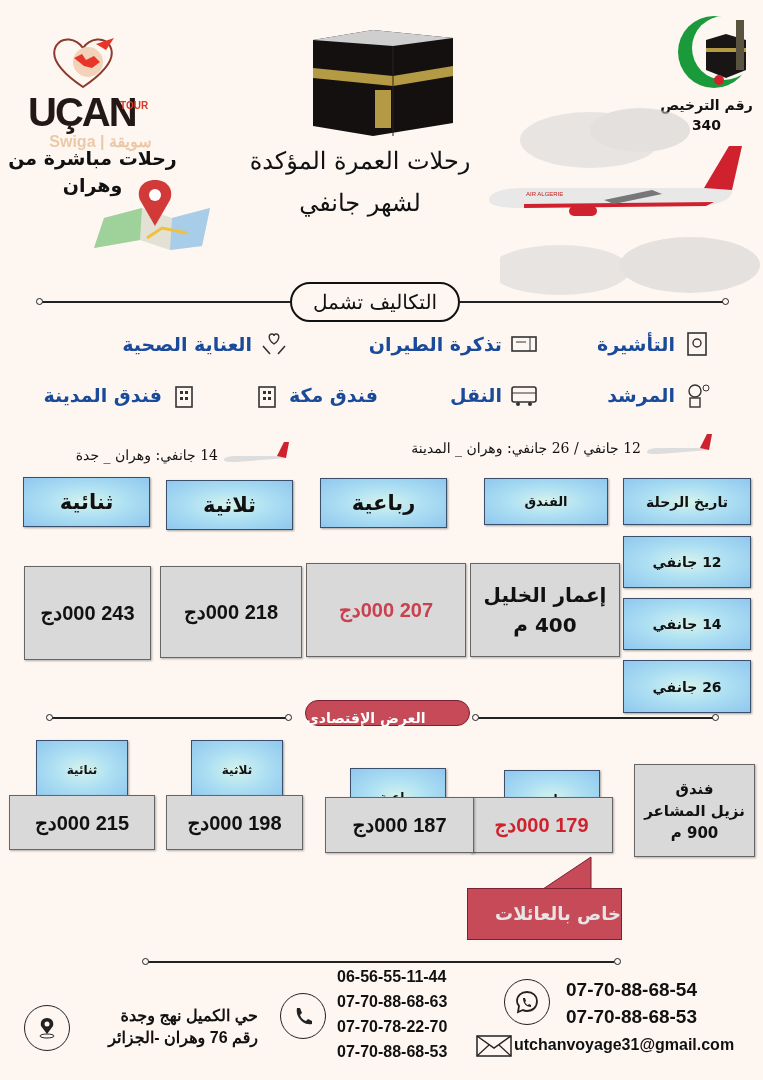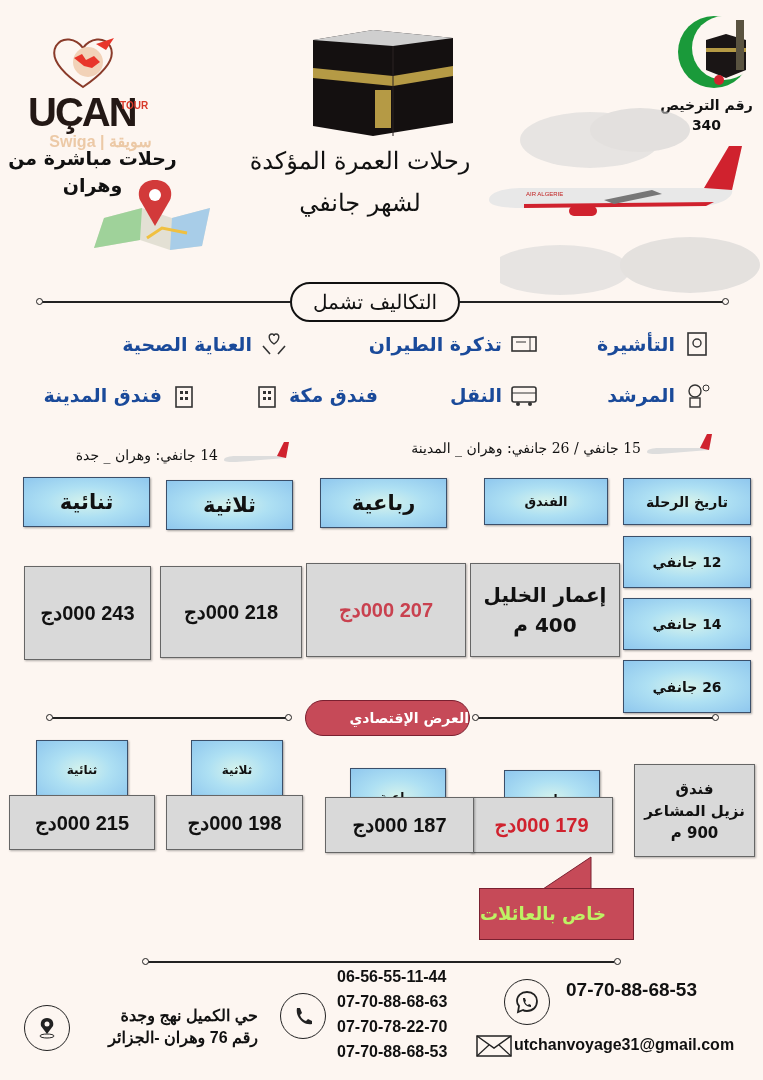--- a/index.html
+++ b/index.html
@@ -44,24 +44,24 @@
   .inc-item .lbl { color: #1a4a9a; font-weight: bold; font-size: 19px; }
   .inc-item .ico { width: 28px; height: 28px; display: inline-block; }
 
   
   .bluebox { position: absolute; border: 1.5px solid #3b4f6a; background: radial-gradient(ellipse at center, #d6f3ec 0%, #aee0f3 45%, #8fc7ee 100%); display: flex; align-items: center; justify-content: center; text-align: right; font-weight: bold; box-shadow: 1px 1px 2px rgba(0,0,0,.35); }
   .greybox { position: absolute; border: 1.5px solid #666; background: #d9d9d9; display: flex; align-items: center; justify-content: center; text-align: center; font-weight: bold; box-shadow: 1px 1px 2px rgba(0,0,0,.3); }
   .price { font-size: 20px; direction: rtl; font-family: "Liberation Sans", sans-serif; }
   .red { color: #c9414f; }
   .red2 { color: #d0222e; }
 
-  .econ-pill { left: 305px; top: 700px; width: 165px; height: 36px; background: #c64a58; border: 1.5px solid #7a2030; border-radius: 19px; color: #fff; font-weight: bold; font-size: 14px; text-align: right; line-height: 35px; }
+  .econ-pill { left: 305px; top: 700px; width: 165px; height: 26px; background: #c64a58; border: 1.5px solid #7a2030; border-radius: 19px; color: #fff; font-weight: bold; font-size: 14px; text-align: left; line-height: 35px; }
 
   .callout { left: 463px; top: 855px; width: 155px; height: 85px; }
-  .callout .body { position:absolute; left: 16px; top: 33px; width: 155px; height: 52px; background: #c64a58; border: 1px solid #7a2030; color: #bef264; font-size: 18px; font-weight: bold; text-align: left; line-height: 50px; }
+  .callout .body { position:absolute; left: 4px; top: 33px; width: 155px; height: 52px; background: #c64a58; border: 1px solid #7a2030; color: #e5e5e5; font-size: 18px; font-weight: bold; text-align: right; line-height: 50px; }
   .callout svg { position: absolute; left: 0; top: 0; }
 
   .contact { font-family: "Liberation Sans", sans-serif; font-weight: bold; font-size: 16px; color: #111; }
   .circle-ico { position: absolute; width: 46px; height: 46px; border: 1.5px solid #222; border-radius: 50%; display: flex; align-items: center; justify-content: center; }
 </style>
 </head>
 <body>
 
 <div class="abs logo">
   <svg class="heart" viewBox="0 0 70 60">
@@ -197,21 +197,21 @@
     </svg>
   <span class="lbl">فندق المدينة</span>
 </div>
 
 <div class="abs" style="left:645px;top:432px;">
   <svg width="70" height="28" viewBox="0 0 70 28">
       <path d="M2 20 C2 17 8 16 14 16 L55 16 L62 2 L67 2 L64 18 L14 22 C8 22 2 22 2 20Z" fill="#ddd"></path>
       <polygon points="55,16 62,2 67,2 64,18" fill="#d0222e"></polygon>
     </svg>
 </div>
-<div class="abs rtl" style="right:122px;top:440px;font-family:'DejaVu Serif',serif;font-size:14px;">15 جانفي / 26 جانفي: وهران _ المدينة</div>
+<div class="abs rtl" style="right:122px;top:440px;font-family:'DejaVu Serif',serif;font-size:14px;">12 جانفي / 26 جانفي: وهران _ المدينة</div>
 <div class="abs" style="left:222px;top:440px;">
   <svg width="70" height="28" viewBox="0 0 70 28">
       <path d="M2 20 C2 17 8 16 14 16 L55 16 L62 2 L67 2 L64 18 L14 22 C8 22 2 22 2 20Z" fill="#ddd"></path>
       <polygon points="55,16 62,2 67,2 64,18" fill="#d0222e"></polygon>
     </svg>
 </div>
 <div class="abs rtl" style="left:28px;top:447px;font-family:'DejaVu Serif',serif;font-size:14px;width:190px;text-align:right;">14 جانفي: وهران _ جدة</div>
 
 <div class="bluebox rtl" style="left:623px;top:478px;width:128px;height:47px;font-size:14px;">تاريخ الرحلة</div>
 <div class="bluebox rtl" style="left:484px;top:478px;width:124px;height:47px;font-size:13px;">الفندق</div>
@@ -307,20 +307,21 @@
   <div>07-70-88-68-53</div>
 </div>
 
 <div class="circle-ico" style="left:504px;top:979px;">
   <svg width="26" height="26" viewBox="0 0 26 26">
       <path d="M13 3 C7 3 3 7 3 12 C3 14 4 16 5 17 L4 23 L9 21 C10 22 12 22 13 22 C19 22 23 18 23 12 C23 7 19 3 13 3Z" fill="none" stroke="#222" stroke-width="1.8"></path>
       <path d="M9 9 L11 9 L12 12 L11 13 C12 15 13 16 14 16 L15 15 L17 16 L17 18 C12 18 9 14 9 9Z" fill="#222"></path>
     </svg>
 </div>
 <div class="abs contact" style="left:566px;top:976px;font-size:19px;line-height:27px;">
+  <div>07-70-88-68-54</div>
   <div>07-70-88-68-53</div>
 </div>
 
 <svg class="abs" style="left:476px;top:1034px;" width="36" height="24" viewBox="0 0 36 24">
   <rect x="1" y="2" width="34" height="20" fill="none" stroke="#222" stroke-width="1.5"></rect>
   <polyline points="1,2 18,14 35,2" fill="none" stroke="#222" stroke-width="1.5"></polyline>
   <line x1="1" y1="22" x2="13" y2="11" stroke="#222" stroke-width="1.2"></line>
   <line x1="35" y1="22" x2="23" y2="11" stroke="#222" stroke-width="1.2"></line>
 </svg>
 <div class="abs contact" style="left:514px;top:1036px;font-size:16px;">utchanvoyage31@gmail.com</div>

